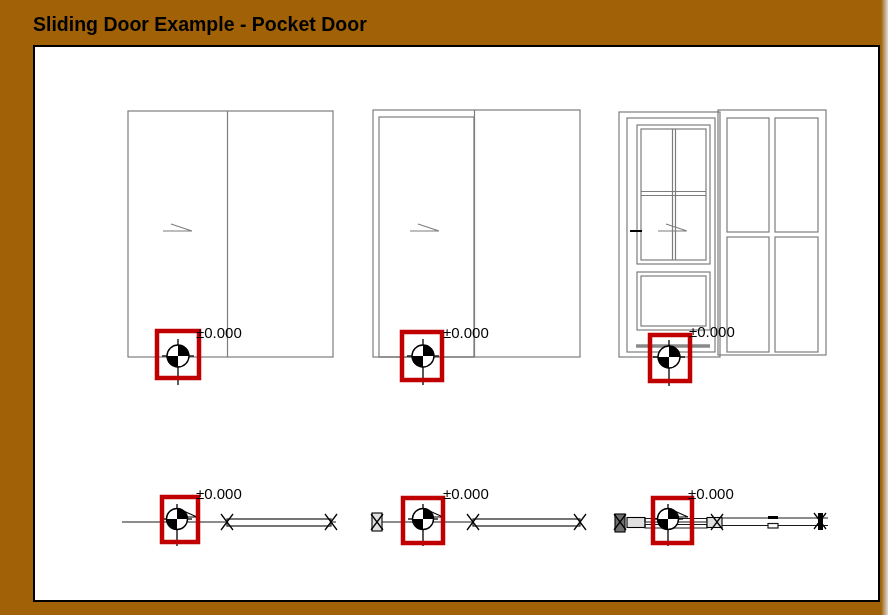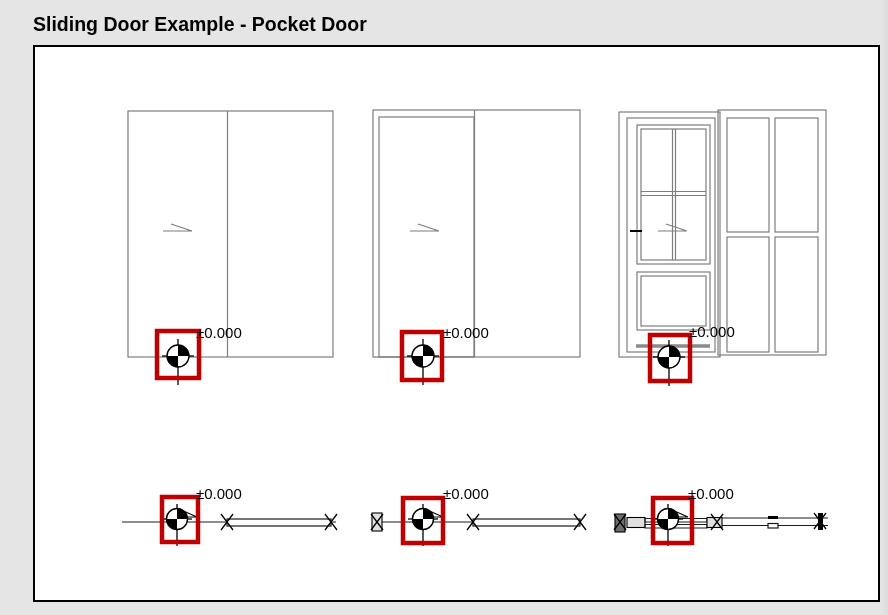--- a/index.html
+++ b/index.html
@@ -1,16 +1,16 @@
 <!DOCTYPE html>
 <html><head>
 <meta charset="utf-8">
 <style>
   html,body { margin:0; padding:0; background:#ffffff; }
-  .screen { position:relative; width:888px; height:615px; background:#e5e5e5;
+  .screen { position:relative; width:888px; height:615px; background:#a16207;
             font-family:"Liberation Sans", sans-serif; overflow:hidden; }
   .page-title { position:absolute; left:33px; top:13px; margin:0;
                 font-size:19.5px; font-weight:700; color:#000;
                 font-family:"Liberation Sans", sans-serif; }
   .drawing-frame { position:absolute; left:33px; top:45px; width:847px; height:557px;
                    border:2px solid #000; box-sizing:border-box; background:#fff; }
   .edge-shade { position:absolute; right:0; top:0; width:7px; height:100%;
                 background:linear-gradient(to right, rgba(255,255,255,0), #dcdcdc); }
   svg.cad { position:absolute; left:0; top:0; }
   

